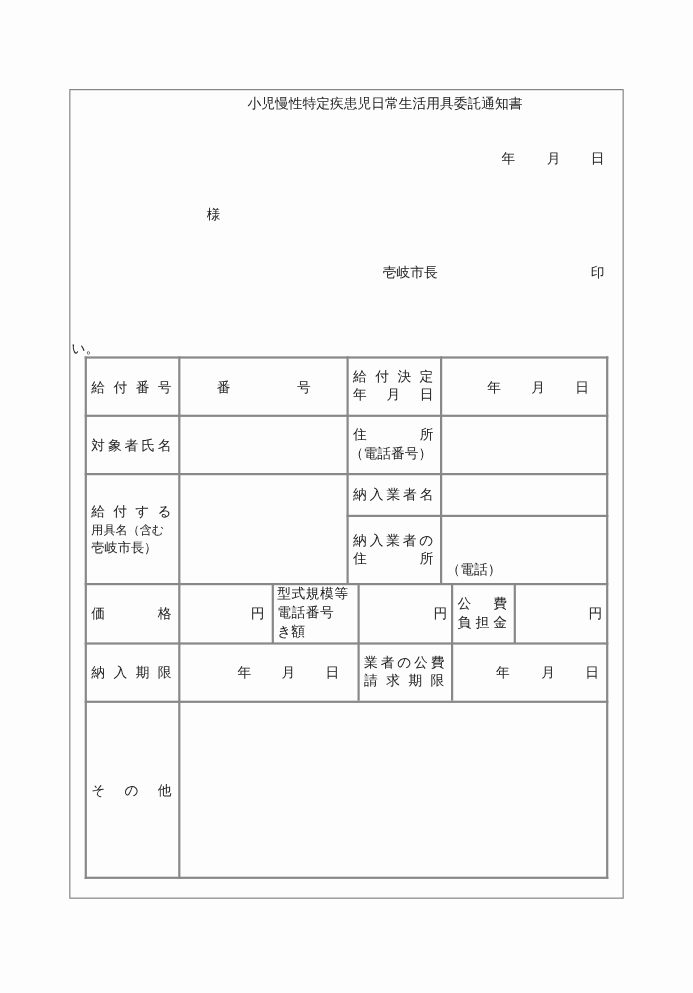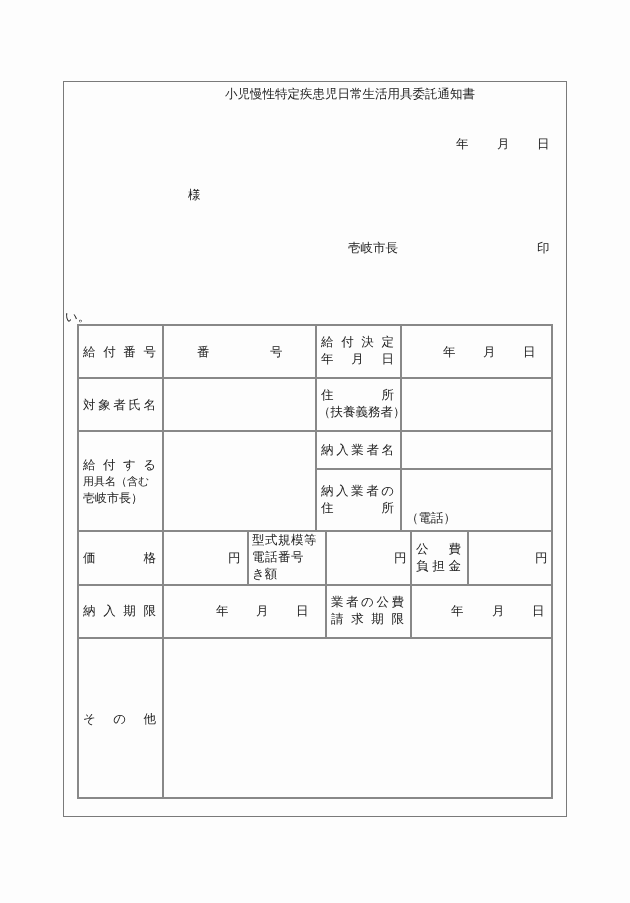--- a/index.html
+++ b/index.html
@@ -105,21 +105,21 @@
     <span>対</span>
       <span>象</span>
       <span>者</span>
       <span>氏</span>
       <span>名</span>
   </div>
   <div class="cell-text spread" style="left:321px;top:386px;width:73px">
     <span>住</span>
       <span>所</span>
   </div>
-  <span class="cell-text" style="left:318px;top:403px">（扶養義務者）</span>
+  <span class="cell-text" style="left:318px;top:403px">（電話番号）</span>
 
   <div class="cell-text spread" style="left:83px;top:456px;width:73px">
     <span>給</span>
       <span>付</span>
       <span>す</span>
       <span>る</span>
   </div>
   <span class="cell-text" style="left:83px;top:473px;font-size:11px">用具名（含む</span>
   <span class="cell-text" style="left:83px;top:490px;font-size:12px">壱岐市長）</span>
 

